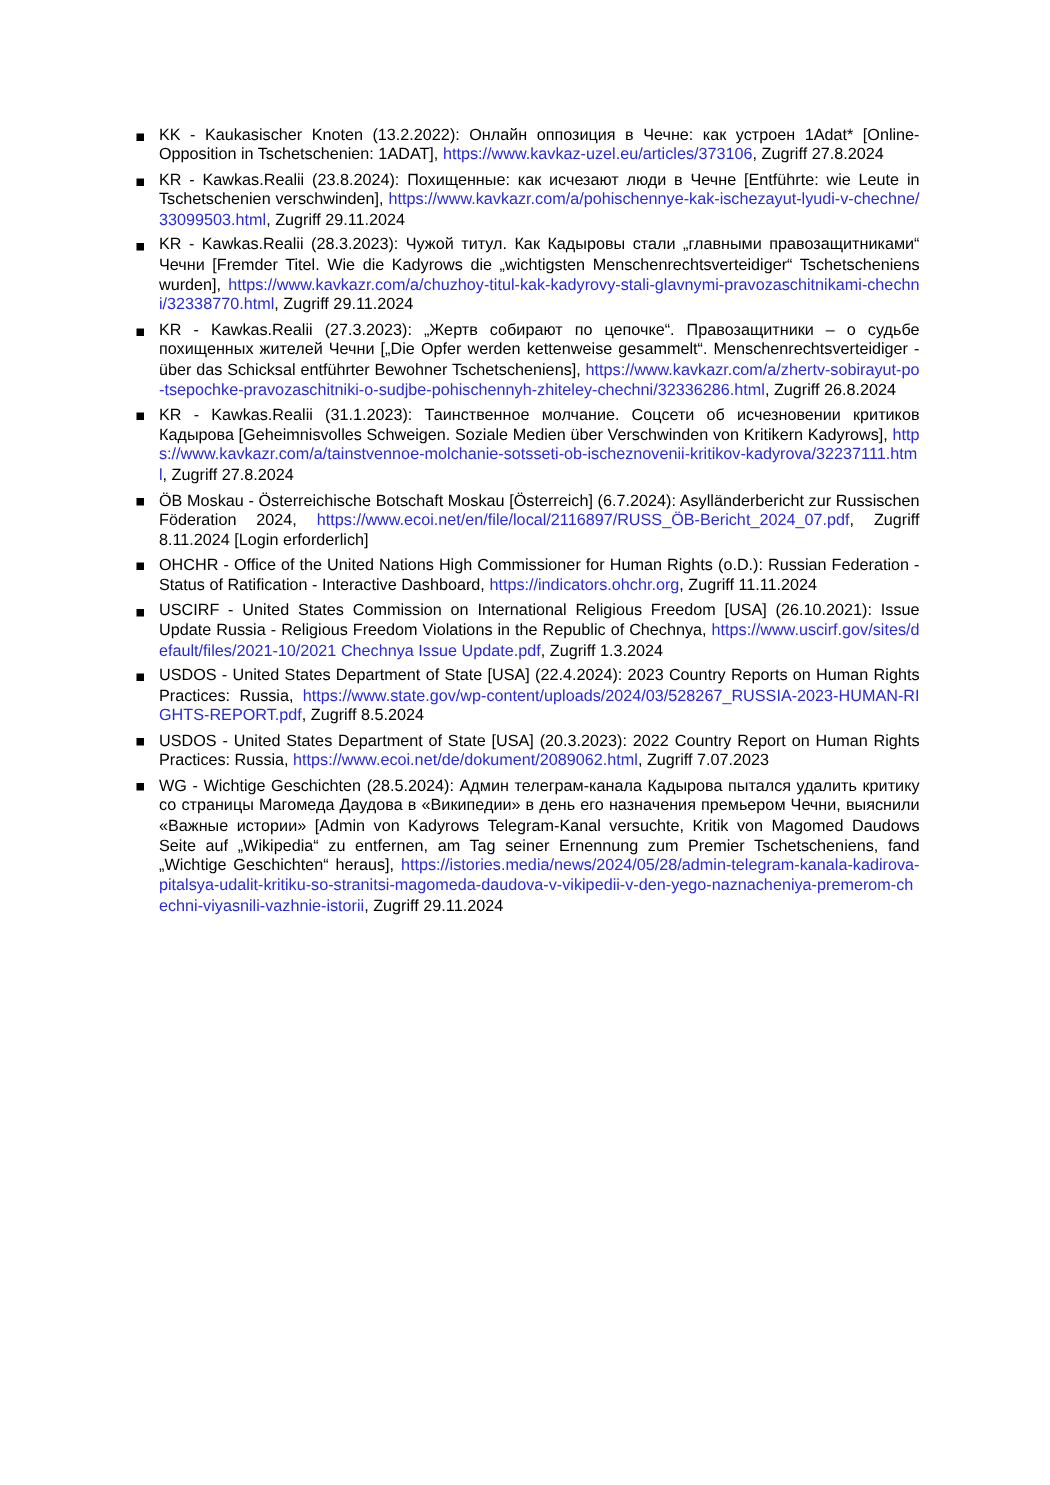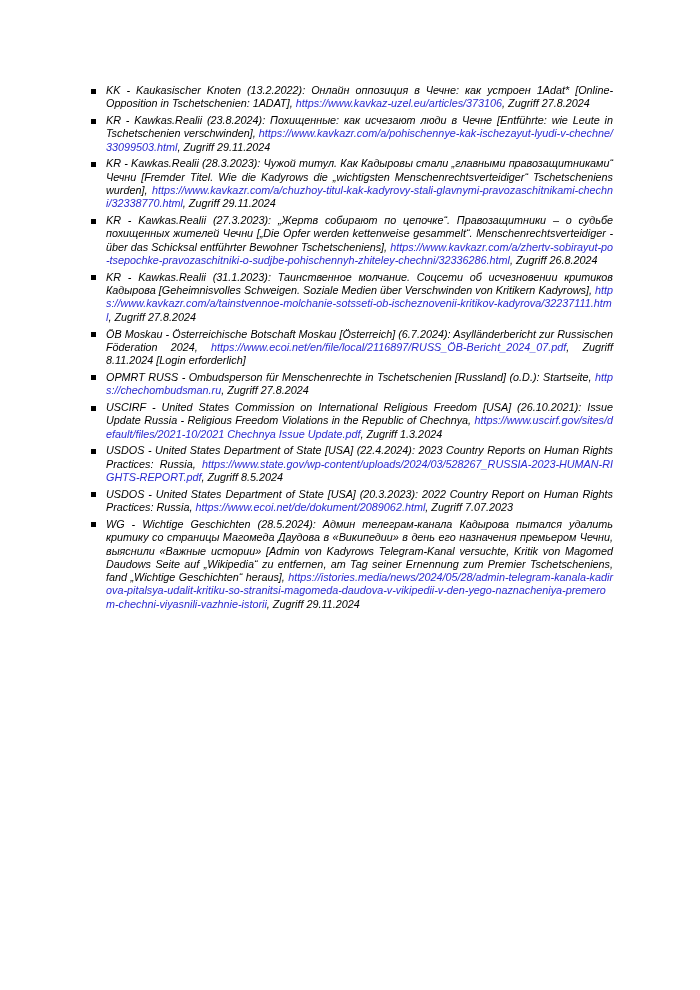--- a/index.html
+++ b/index.html
@@ -7,21 +7,20 @@
     width: 700px; height: 990px;
     background: #ffffff;
     font-family: "Liberation Sans", sans-serif;
     color: #000000;
   }
   .page {
     position: relative;
     width: 700px; height: 744px;
     background: var(--bg-color, #ffffff);
     overflow: hidden;
-    font-style: italic;
   }
   .content {
     position: absolute;
     left: 90px; top: 84px; width: 523px;
   }
   ul.bib-list { list-style: none; }
   li.bib-entry {
     position: relative;
     padding-left: 16px;
     margin-bottom: 3.5px;
@@ -56,21 +55,21 @@
 
 <div class="page">
   <div class="content">
     <ul class="bib-list" id="bib-list">
         <li class="bib-entry"><span class="bullet"></span><span class="entry-text">KK - Kaukasischer Knoten (13.2.2022): Онлайн оппозиция в Чечне: как устроен 1Adat* [Online-Opposition in Tschetschenien: 1ADAT], </span><a class="url" href="#">https://www.kavkaz-uzel.eu/articles/373106</a><span class="entry-text">, Zugriff 27.8.2024</span></li>
         <li class="bib-entry"><span class="bullet"></span><span class="entry-text">KR - Kawkas.Realii (23.8.2024): Похищенные: как исчезают люди в Чечне [Entführte: wie Leute in Tschetschenien verschwinden], </span><a class="url" href="#">https://www.kavkazr.com/a/pohischennye-kak-ischezayut-lyudi-v-chechne/33099503.html</a><span class="entry-text">, Zugriff 29.11.2024</span></li>
         <li class="bib-entry"><span class="bullet"></span><span class="entry-text">KR - Kawkas.Realii (28.3.2023): Чужой титул.  Как Кадыровы стали „главными правозащитниками“ Чечни [Fremder Titel.  Wie die Kadyrows die „wichtigsten Menschenrechtsverteidiger“ Tschetscheniens wurden], </span><a class="url" href="#">https://www.kavkazr.com/a/chuzhoy-titul-kak-kadyrovy-stali-glavnymi-pravozaschitnikami-chechni/32338770.html</a><span class="entry-text">, Zugriff 29.11.2024</span></li>
         <li class="bib-entry"><span class="bullet"></span><span class="entry-text">KR - Kawkas.Realii (27.3.2023): „Жертв собирают по цепочке“. Правозащитники – о судьбе похищенных жителей Чечни [„Die Opfer werden kettenweise gesammelt“. Menschenrechtsverteidiger - über das Schicksal entführter Bewohner Tschetscheniens], </span><a class="url" href="#">https://www.kavkazr.com/a/zhertv-sobirayut-po-tsepochke-pravozaschitniki-o-sudjbe-pohischennyh-zhiteley-chechni/32336286.html</a><span class="entry-text">, Zugriff 26.8.2024</span></li>
         <li class="bib-entry"><span class="bullet"></span><span class="entry-text">KR - Kawkas.Realii (31.1.2023): Таинственное молчание.  Соцсети об исчезновении критиков Кадырова [Geheimnisvolles Schweigen. Soziale Medien über Verschwinden von Kritikern Kadyrows], </span><a class="url" href="#">https://www.kavkazr.com/a/tainstvennoe-molchanie-sotsseti-ob-ischeznovenii-kritikov-kadyrova/32237111.html</a><span class="entry-text">, Zugriff 27.8.2024</span></li>
         <li class="bib-entry"><span class="bullet"></span><span class="entry-text">ÖB Moskau - Österreichische Botschaft Moskau [Österreich] (6.7.2024): Asylländerbericht zur Russischen Föderation 2024, </span><a class="url" href="#">https://www.ecoi.net/en/file/local/2116897/RUSS_ÖB-Bericht_2024_07.pdf</a><span class="entry-text">, Zugriff 8.11.2024 [Login erforderlich]</span></li>
-        <li class="bib-entry"><span class="bullet"></span><span class="entry-text">OPMRT RUSS - Ombudsperson für Menschenrechte in Tschetschenien [Russland] (o.D.): Startseite, </span><a class="url" href="#">https://chechombudsman.ru</a><span class="entry-text">, Zugriff 27.8.2024</span></li>
+        <li class="bib-entry"><span class="bullet"></span><span class="entry-text">OHCHR - Office of the United Nations High Commissioner for Human Rights (o.D.): Russian Federation - Status of Ratification - Interactive Dashboard, </span><a class="url" href="#">https://indicators.ohchr.org</a><span class="entry-text">, Zugriff 11.11.2024</span></li>
         <li class="bib-entry"><span class="bullet"></span><span class="entry-text">USCIRF - United States Commission on International Religious Freedom [USA] (26.10.2021): Issue Update Russia - Religious Freedom Violations in the Republic of Chechnya, </span><a class="url" href="#">https://www.uscirf.gov/sites/default/files/2021-10/2021 Chechnya Issue Update.pdf</a><span class="entry-text">, Zugriff 1.3.2024</span></li>
         <li class="bib-entry"><span class="bullet"></span><span class="entry-text">USDOS - United States Department of State [USA] (22.4.2024): 2023 Country Reports on Human Rights Practices: Russia, </span><a class="url" href="#">https://www.state.gov/wp-content/uploads/2024/03/528267_RUSSIA-2023-HUMAN-RIGHTS-REPORT.pdf</a><span class="entry-text">, Zugriff 8.5.2024</span></li>
         <li class="bib-entry"><span class="bullet"></span><span class="entry-text">USDOS - United States Department of State [USA] (20.3.2023): 2022 Country Report on Human Rights Practices: Russia, </span><a class="url" href="#">https://www.ecoi.net/de/dokument/2089062.html</a><span class="entry-text">, Zugriff 7.07.2023</span></li>
         <li class="bib-entry"><span class="bullet"></span><span class="entry-text">WG - Wichtige Geschichten (28.5.2024): Админ телеграм-канала Кадырова пытался удалить критику со страницы Магомеда Даудова в «Википедии» в день его назначения премьером Чечни, выяснили «Важные истории» [Admin von Kadyrows Telegram-Kanal versuchte, Kritik von Magomed Daudows Seite auf „Wikipedia“ zu entfernen, am Tag seiner Ernennung zum Premier Tschetscheniens, fand „Wichtige Geschichten“ heraus], </span><a class="url" href="#">https://istories.media/news/2024/05/28/admin-telegram-kanala-kadirova-pitalsya-udalit-kritiku-so-stranitsi-magomeda-daudova-v-vikipedii-v-den-yego-naznacheniya-premerom-chechni-viyasnili-vazhnie-istorii</a><span class="entry-text">, Zugriff 29.11.2024</span></li>
       </ul>
   </div>
   <div class="footer-pagenum">74</div>
 </div>
 
 </body></html>

